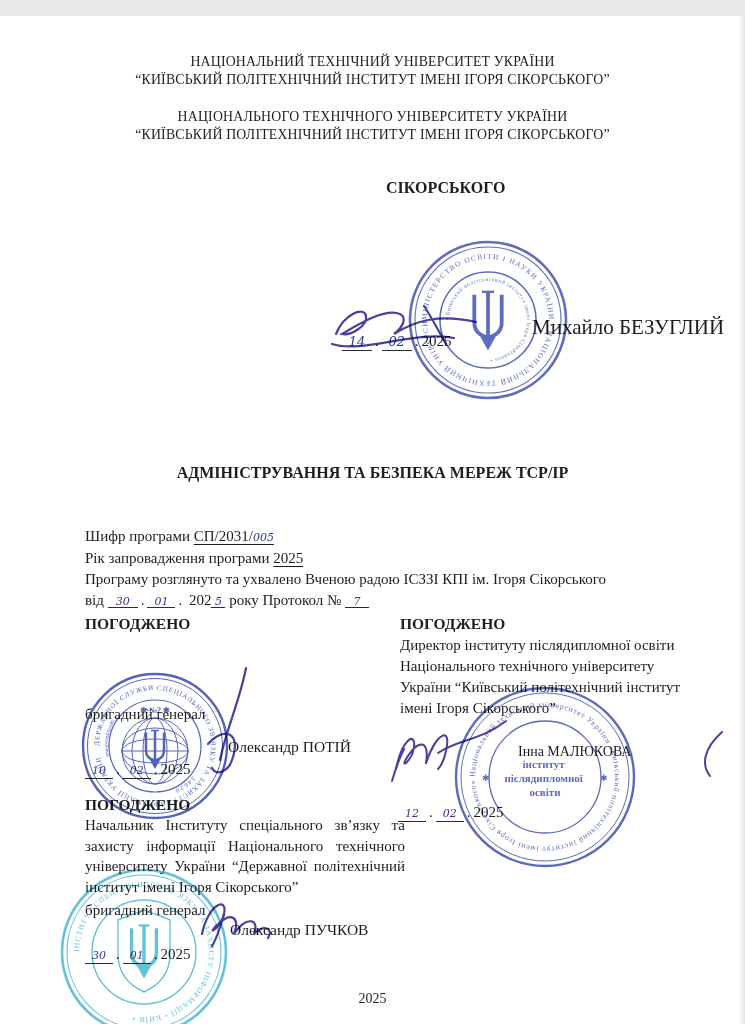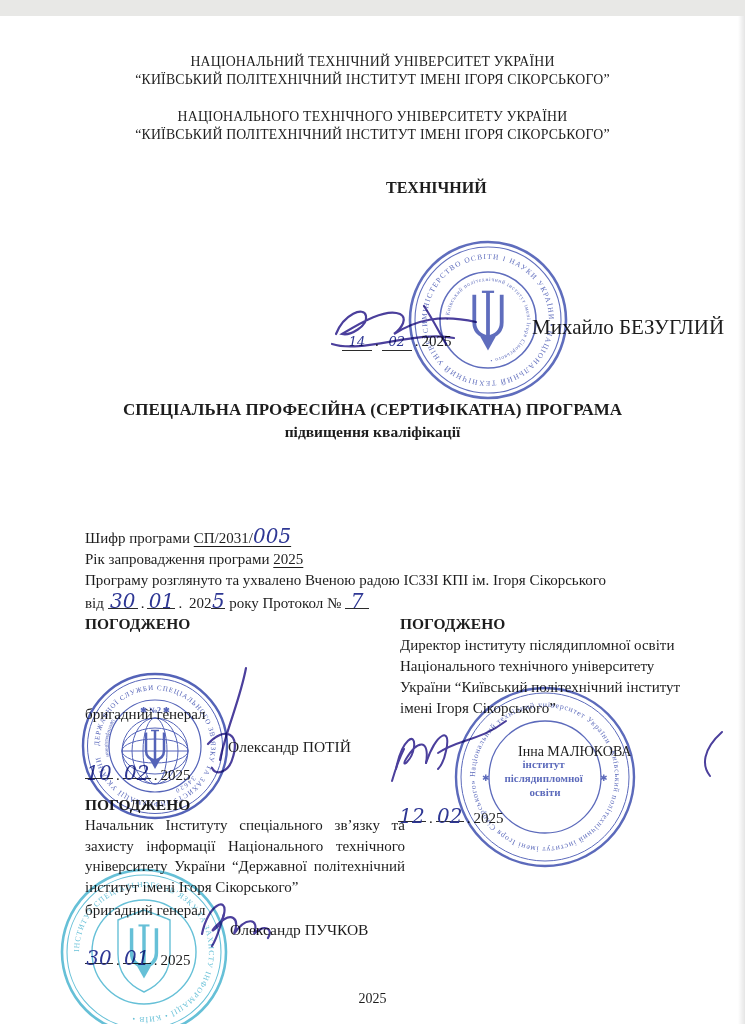--- a/index.html
+++ b/index.html
@@ -9,21 +9,21 @@
         background:linear-gradient(to right,rgba(0,0,0,0),rgba(0,0,0,.10));pointer-events:none;}
   .page::before{content:"";position:absolute;left:0;bottom:0;width:100%;height:9px;
         background:linear-gradient(to bottom,rgba(0,0,0,0),rgba(0,0,0,.07));pointer-events:none;}
   .abs{position:absolute;}
   .center{text-align:center;width:745px;left:0;}
   .caps{font-size:13.8px;line-height:18px;letter-spacing:.2px;}
   .b{font-weight:bold;}
   .body15{font-size:15px;line-height:21px;}
   .u{text-decoration:underline;text-underline-offset:3px;}
   .blank{display:inline-block;border-bottom:1.2px solid #2b2b2b;text-align:center;height:17px;vertical-align:baseline;}
-  .hw{font-family:"DejaVu Serif",serif;font-style:italic;color:#2e3794;font-size:20px;}
+  .hw{font-family:"DejaVu Serif",serif;font-style:italic;color:#2e3794;font-size:11px;}
   .hw-big{font-size:13px;}
   .dotsep{padding:0 3px;}
   .stamp{position:absolute;mix-blend-mode:multiply;pointer-events:none;}
   .sig{position:absolute;mix-blend-mode:multiply;pointer-events:none;}
   svg text{font-family:"Liberation Serif",serif;}
   .just{text-align:justify;}
 </style>
 </head>
 <body>
 
@@ -44,31 +44,30 @@
   <div class="abs center caps" style="top:37px">
     <div>НАЦІОНАЛЬНИЙ ТЕХНІЧНИЙ УНІВЕРСИТЕТ УКРАЇНИ</div>
     <div>“КИЇВСЬКИЙ ПОЛІТЕХНІЧНИЙ ІНСТИТУТ ІМЕНІ ІГОРЯ СІКОРСЬКОГО”</div>
   </div>
 
   <div class="abs center caps" style="top:92px">
     <div>НАЦІОНАЛЬНОГО ТЕХНІЧНОГО УНІВЕРСИТЕТУ УКРАЇНИ</div>
     <div>“КИЇВСЬКИЙ ПОЛІТЕХНІЧНИЙ ІНСТИТУТ ІМЕНІ ІГОРЯ СІКОРСЬКОГО”</div>
   </div>
 
-  <div class="abs b" style="left:386px;top:163px;font-size:16px">ТЕХНІЧНИЙ</div>
+  <div class="abs b" style="left:386px;top:163px;font-size:16px">СІКОРСЬКОГО</div>
 
 
   <div class="abs" style="left:532px;top:299px;font-size:21px">Михайло БЕЗУГЛИЙ</div>
 
   <div class="abs" style="left:342px;top:317px;font-size:15px">
     <span class="blank" style="width:30px"><span class="hw hw-big">14</span></span><span class="dotsep">.</span><span class="blank" style="width:30px"><span class="hw hw-big">02</span></span><span class="dotsep">.</span><span>2025</span>
   </div>
 
-  <div class="abs center b" style="top:384px;font-size:17px">СПЕЦІАЛЬНА ПРОФЕСІЙНА (СЕРТИФІКАТНА) ПРОГРАМА</div>
-  <div class="abs center b" style="top:407px;font-size:15.5px">підвищення кваліфікації</div>
+  <div class="abs center b" style="top:448px;font-size:16px">АДМІНІСТРУВАННЯ ТА БЕЗПЕКА МЕРЕЖ TCP/IP</div>
 
   <div class="abs body15" style="left:85px;top:510px;width:590px">
     <div>
       <span>Шифр програми</span>
       <span class="u"><span>СП/2031/</span><span class="hw">005</span></span>
     </div>
     <div>
       <span>Рік запровадження програми</span>
       <span class="u">2025</span>
     </div>

